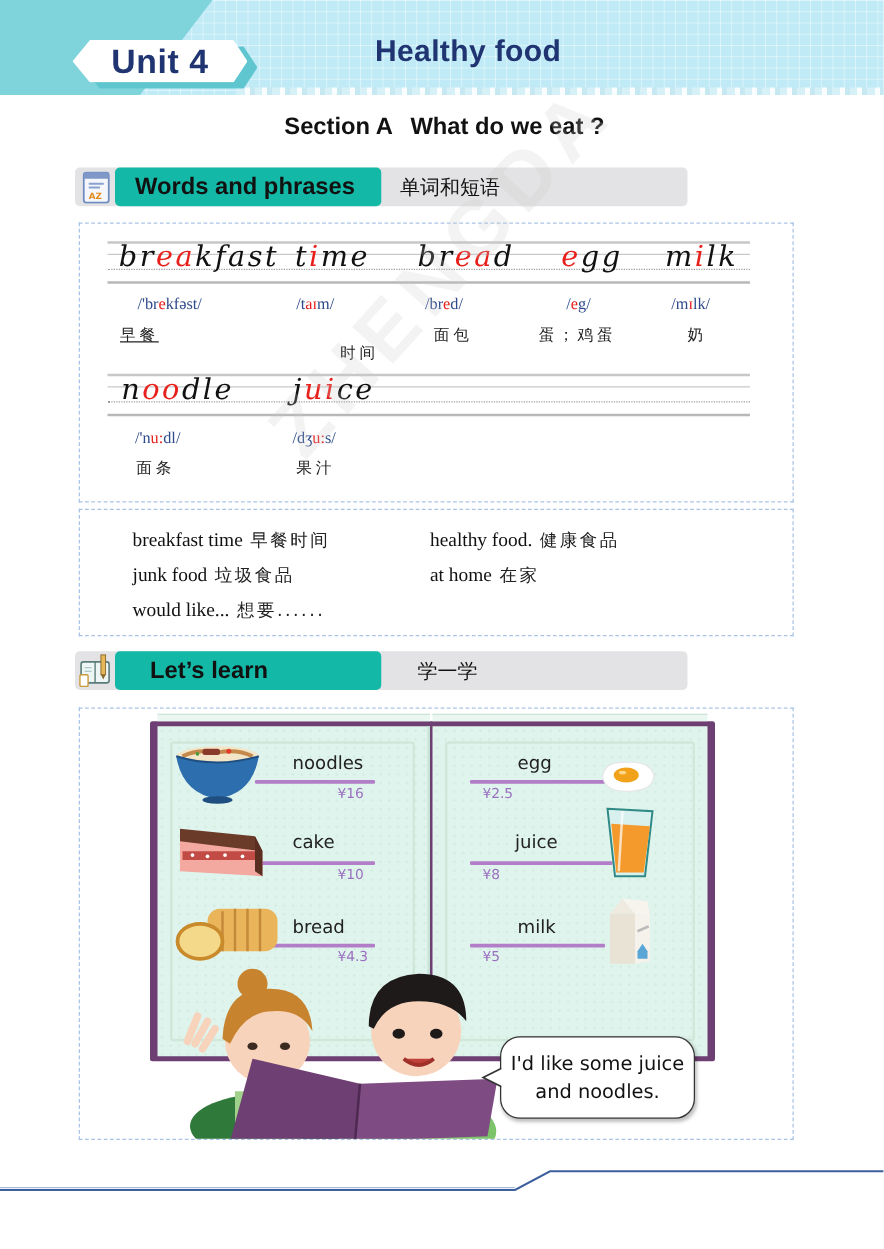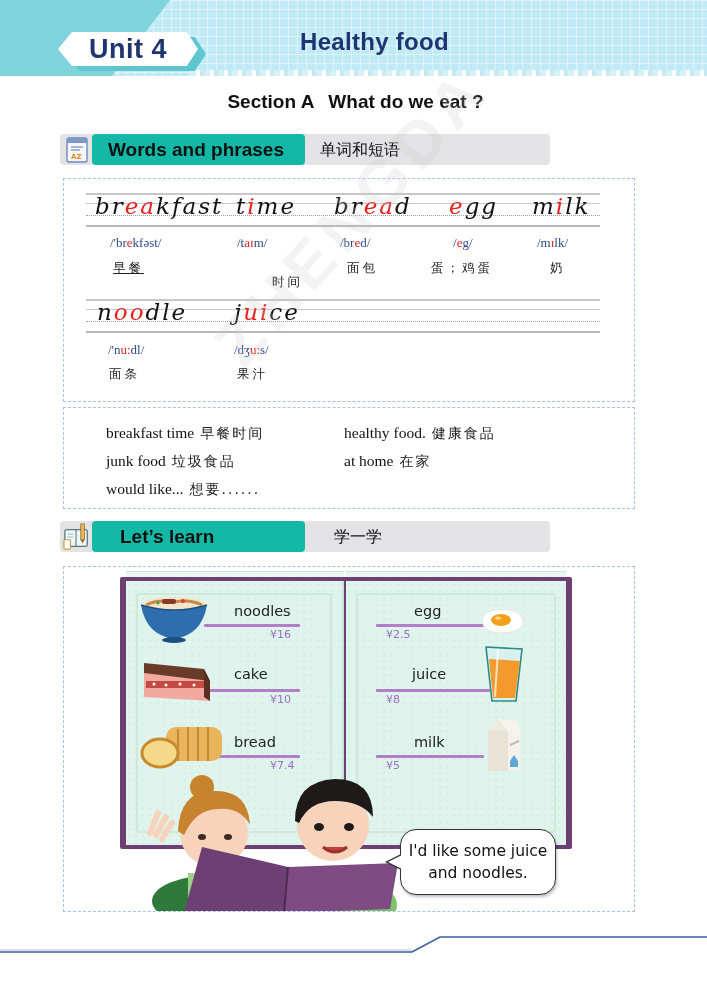--- a/index.html
+++ b/index.html
@@ -174,21 +174,21 @@
   <div class="phon" style="left:473px; top:56px;">
     <span>/m</span><span class="hl">ɪ</span><span>lk/</span>
   </div>
   <div class="phon" style="left:44px; top:163px;">
     <span>/'n</span><span class="hl">u:</span><span>dl/</span>
   </div>
   <div class="phon" style="left:170px; top:163px;">
     <span>/dʒ</span><span class="hl">u:</span><span>s/</span>
   </div>
 
-  <div class="mean" style="left:49px; top:81px;text-decoration:underline;">早餐</div>
+  <div class="mean" style="left:32px; top:81px;text-decoration:underline;">早餐</div>
   <div class="mean" style="left:183px; top:95px;margin-left:25px;">时间</div>
   <div class="mean" style="left:283px; top:81px;">面包</div>
   <div class="mean" style="left:367px; top:81px;">蛋；鸡蛋</div>
   <div class="mean" style="left:486px; top:81px;">奶</div>
   <div class="mean" style="left:45px; top:187px;">面条</div>
   <div class="mean" style="left:173px; top:187px;">果汁</div>
 </div>
 
 <div class="dbox" style="top:407px; height:102px;">
   <div class="phrase" style="left:280px; top:16px;">
@@ -242,21 +242,21 @@
     <div class="price" style="left:206px; top:61px;">¥16</div>
   </div>
   <div class="menu-item" style="left:0; top:0;">
     <div class="name" style="left:170px; top:99px;">cake</div>
     <div class="rule" style="left:140px; top:122px; width:96px;"></div>
     <div class="price" style="left:206px; top:126px;">¥10</div>
   </div>
   <div class="menu-item" style="left:0; top:0;">
     <div class="name" style="left:170px; top:167px;">bread</div>
     <div class="rule" style="left:140px; top:188px; width:96px;"></div>
-    <div class="price" style="left:206px; top:192px;">¥7.4</div>
+    <div class="price" style="left:206px; top:192px;">¥4.3</div>
   </div>
 
   <div class="menu-item" style="left:0; top:0;">
     <div class="name" style="left:350px; top:36px;">egg</div>
     <div class="rule" style="left:312px; top:57px; width:108px;"></div>
     <div class="price" style="left:322px; top:61px;text-align:center;">¥2.5</div>
   </div>
   <div class="menu-item" style="left:0; top:0;">
     <div class="name" style="left:348px; top:99px;">juice</div>
     <div class="rule" style="left:312px; top:122px; width:114px;"></div>

